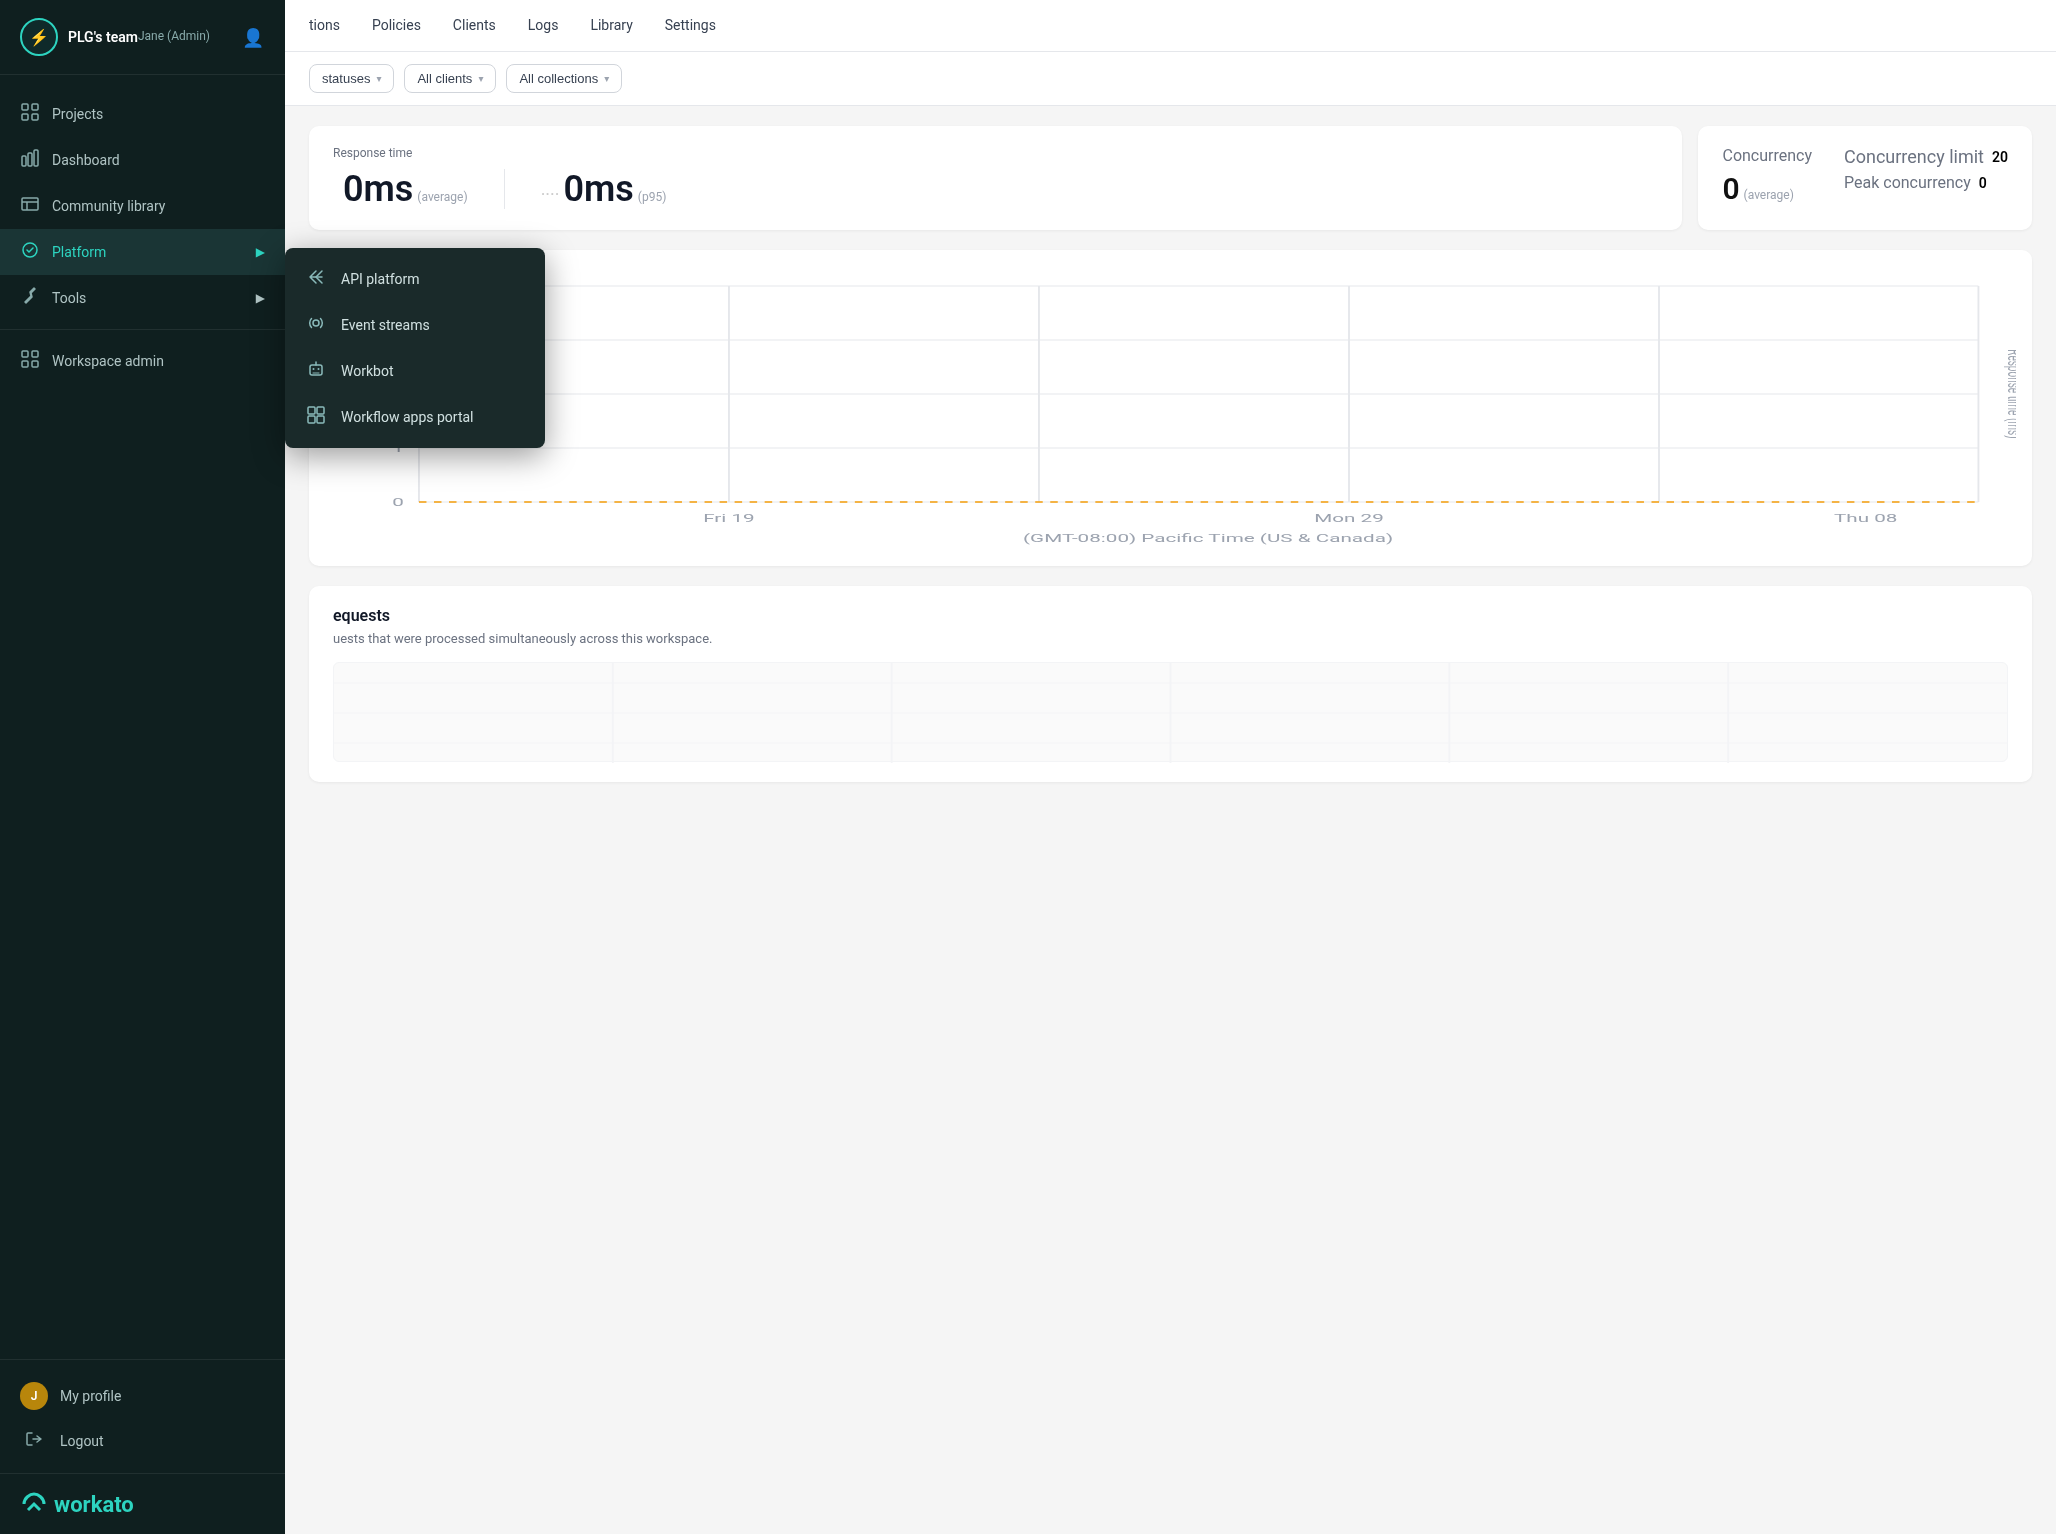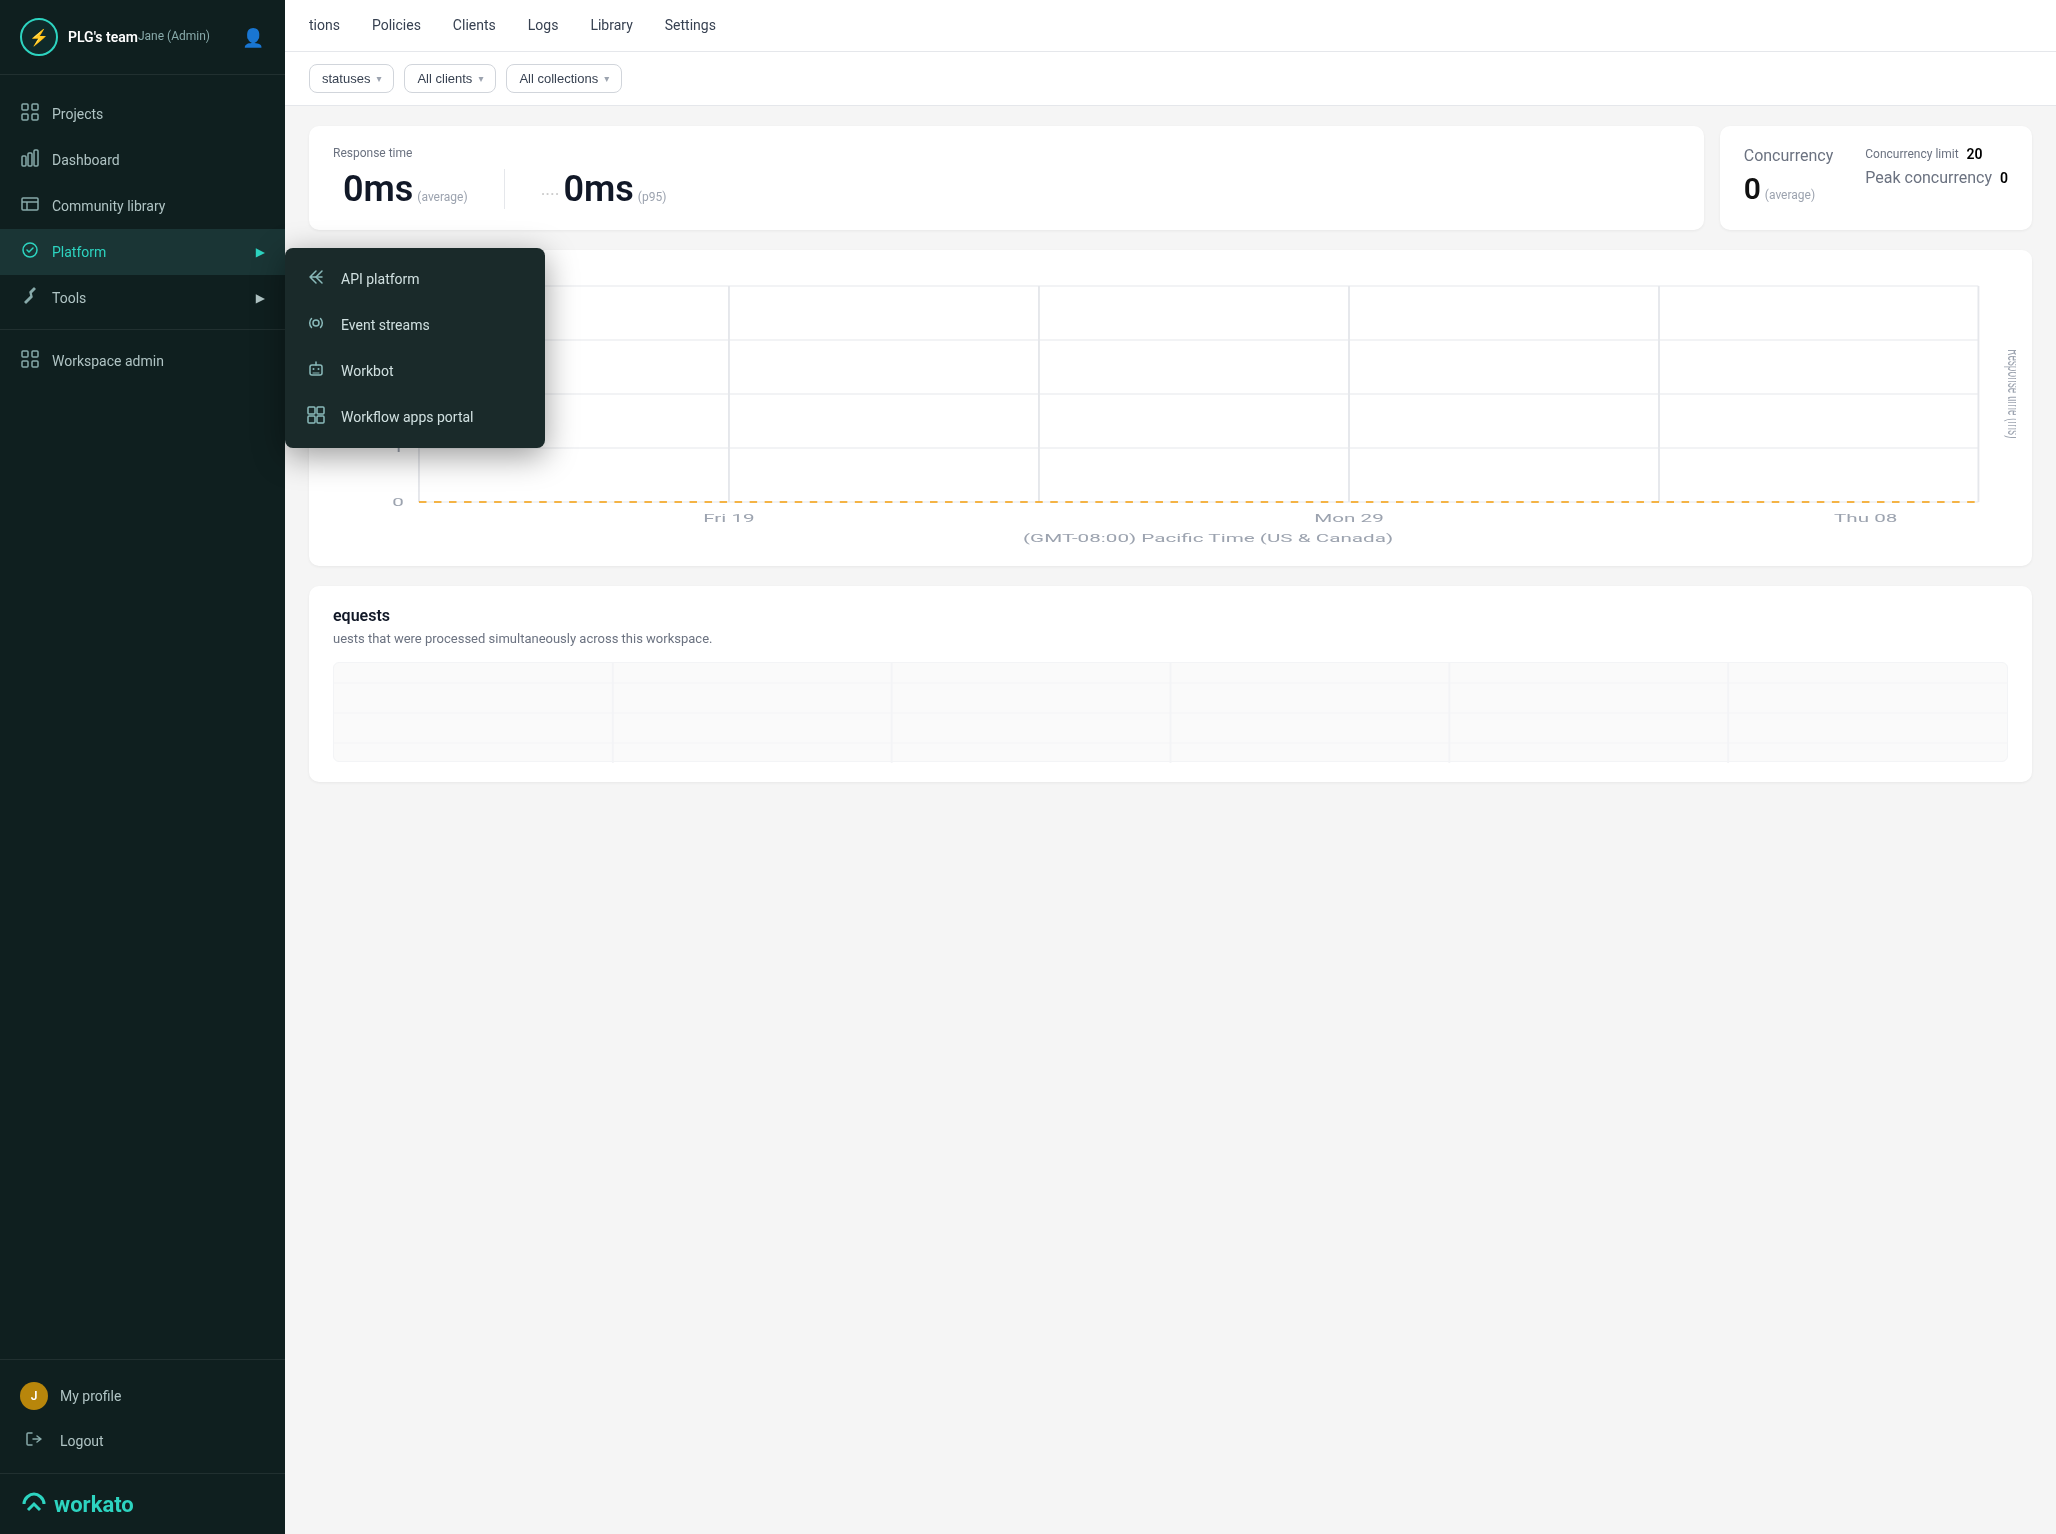--- a/index.html
+++ b/index.html
@@ -530,21 +530,21 @@
     </div>
 
     <div class="concurrency-card">
       <div class="conc-section">
         <div class="conc-label">Concurrency</div>
         <span class="conc-value">0</span>
         <span class="conc-sub">(average)</span>
       </div>
       <div style="display:flex;flex-direction:column;gap:6px;">
         <div style="display:flex;gap:8px;align-items:center;">
-          <span style="font-size:12px;color:#6b7280;">Concurrency limit</span>
+          <span style="font-size:18px;color:#6b7280;">Concurrency limit</span>
           <span style="font-size:14px;font-weight:600;">20</span>
         </div>
         <div style="display:flex;gap:8px;align-items:center;">
           <span style="font-size:16px;color:#6b7280;">Peak concurrency</span>
           <span style="font-size:14px;font-weight:600;">0</span>
         </div>
       </div>
     </div>
   </div>
 

